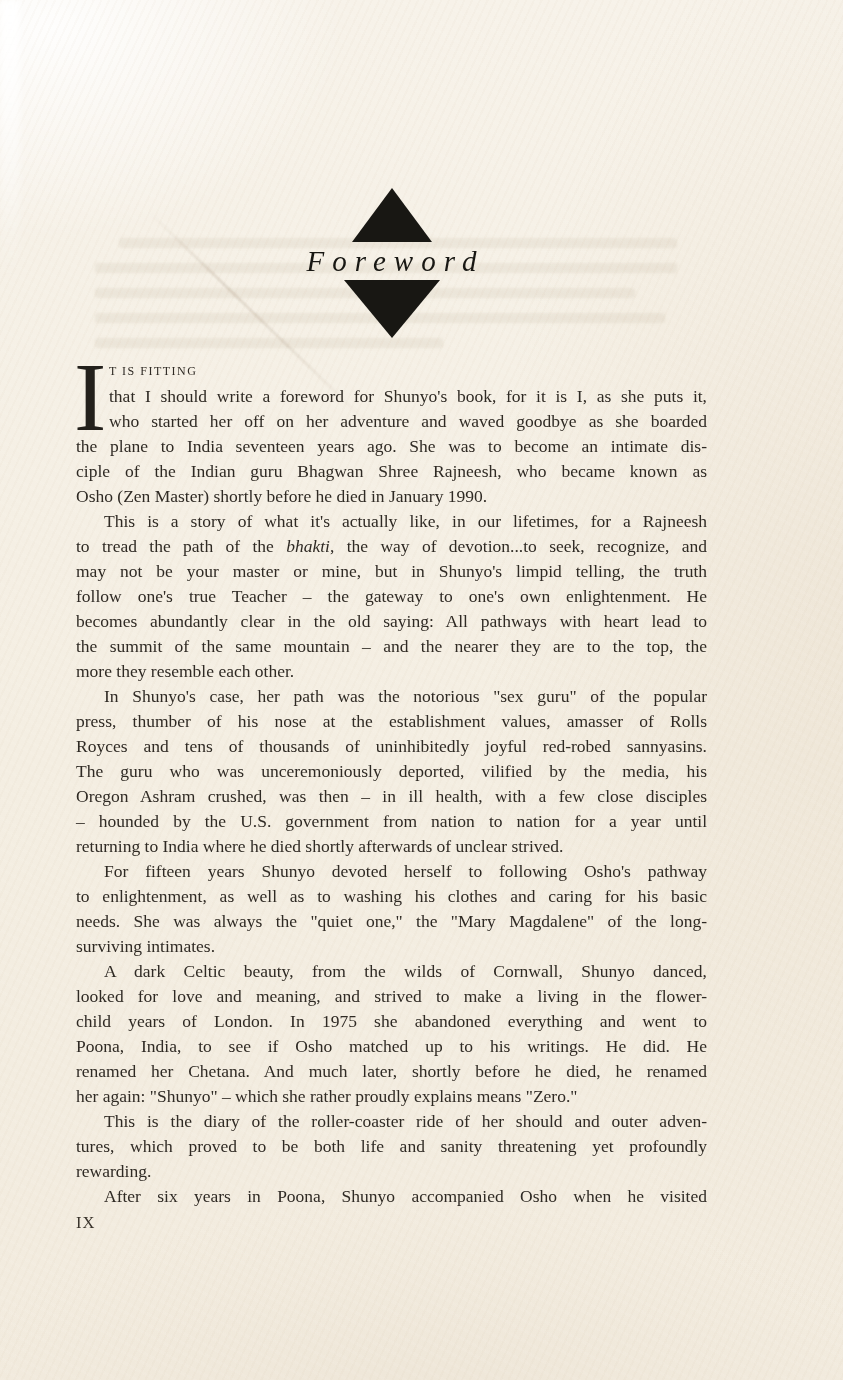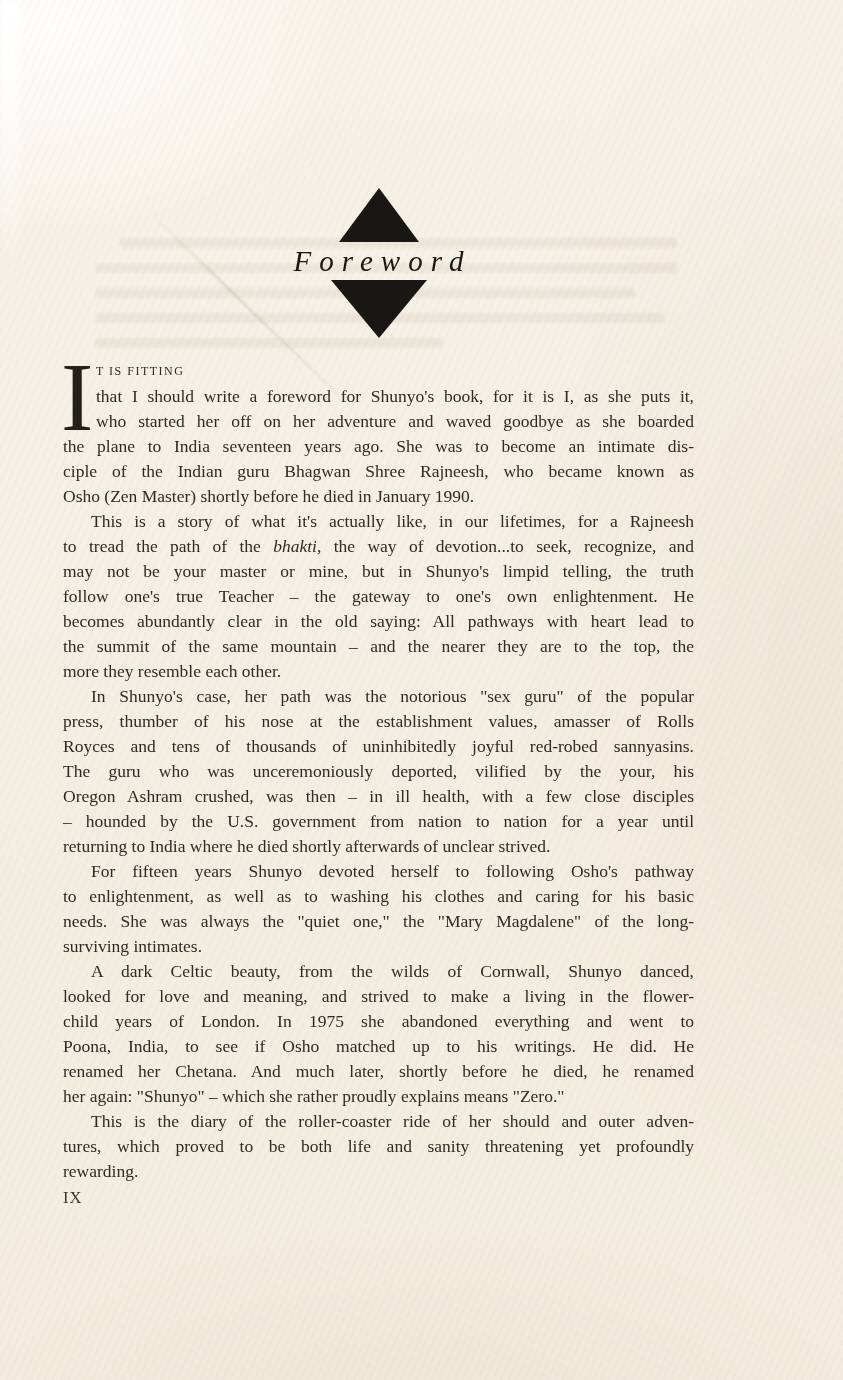--- a/index.html
+++ b/index.html
@@ -46,21 +46,21 @@
     background: rgba(136,112,82,0.085);
     filter: blur(1.6px);
     border-radius: 2px;
   }
   .ghost .bar:nth-child(1) { width: 93%; margin-left: 4%; }
   .ghost .bar:nth-child(2) { width: 97%; }
   .ghost .bar:nth-child(3) { width: 90%; }
   .ghost .bar:nth-child(4) { width: 95%; }
   .ghost .bar:nth-child(5) { width: 58%; }
 
-  .body-col { position: absolute; left: 63px; top: 188px; width: 631px; }
+  .body-col { position: absolute; left: 76px; top: 188px; width: 631px; }
 
   .ornament { display: flex; flex-direction: column; align-items: center; }
   .tri-up {
     width: 0; height: 0;
     border-left: 40px solid transparent;
     border-right: 40px solid transparent;
     border-bottom: 54px solid #181713;
   }
   .tri-down {
     width: 0; height: 0;
@@ -159,21 +159,21 @@
         <div class="line">follow one's true Teacher – the gateway to one's own enlightenment. He</div>
         <div class="line">becomes abundantly clear in the old saying: All pathways with heart lead to</div>
         <div class="line">the summit of the same mountain – and the nearer they are to the top, the</div>
         <div class="line last">more they resemble each other.</div>
       </div>
 
       <div>
         <div class="line indent">In Shunyo's case, her path was the notorious "sex guru" of the popular</div>
         <div class="line">press, thumber of his nose at the establishment values, amasser of Rolls</div>
         <div class="line">Royces and tens of thousands of uninhibitedly joyful red-robed sannyasins.</div>
-        <div class="line">The guru who was unceremoniously deported, vilified by the your, his</div>
+        <div class="line">The guru who was unceremoniously deported, vilified by the media, his</div>
         <div class="line">Oregon Ashram crushed, was then – in ill health, with a few close disciples</div>
         <div class="line">– hounded by the U.S. government from nation to nation for a year until</div>
         <div class="line last">returning to India where he died shortly afterwards of unclear strived.</div>
       </div>
 
       <div>
         <div class="line indent">For fifteen years Shunyo devoted herself to following Osho's pathway</div>
         <div class="line">to enlightenment, as well as to washing his clothes and caring for his basic</div>
         <div class="line">needs. She was always the "quiet one," the "Mary Magdalene" of the long-</div>
         <div class="line last">surviving intimates.</div>
@@ -187,19 +187,22 @@
         <div class="line">renamed her Chetana. And much later, shortly before he died, he renamed</div>
         <div class="line last">her again: "Shunyo" – which she rather proudly explains means "Zero."</div>
       </div>
 
       <div>
         <div class="line indent">This is the diary of the roller-coaster ride of her should and outer adven-</div>
         <div class="line">tures, which proved to be both life and sanity threatening yet profoundly</div>
         <div class="line last">rewarding.</div>
       </div>
 
+      <div>
+        <div class="line indent">After six years in Poona, Shunyo accompanied Osho when he visited</div>
+      </div>
 
     </div>
 
     <div class="page-number">IX</div>
 
   </div>
 </div>
 
 </body></html>

